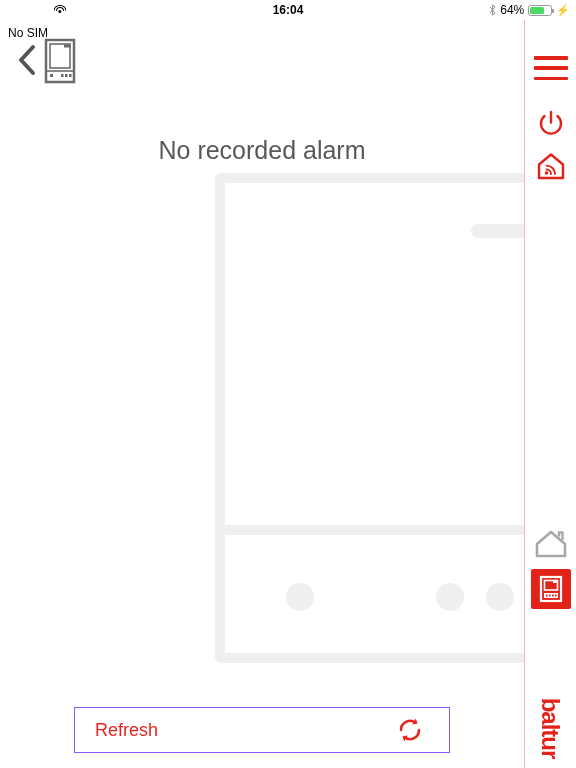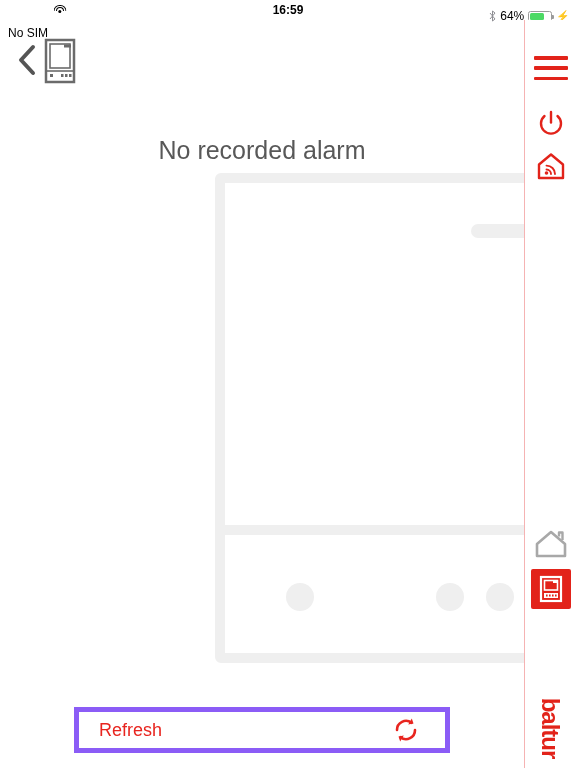--- a/index.html
+++ b/index.html
@@ -36,21 +36,21 @@
   .wifi-glyph .w3 { width:13px; height:6.5px; top:0; }
   .wifi-glyph .w2 { width:8px;  height:4px;   top:2.6px; }
   .wifi-glyph .w1 { width:3.4px; height:3.4px; top:5.6px;
       border:none; background:#000; border-radius:50%; height:3.4px;}
   #status-time {
     position:absolute; left:0; right:0; top:0; height:20px;
     display:flex; align-items:center; justify-content:center;
     font-size:12px; font-weight:bold;
   }
   #status-right {
-    position:absolute; right:6px; top:6px; height:20px;
+    position:absolute; right:6px; top:0; height:20px;
     display:flex; align-items:center; gap:4px;
   }
   .bt-glyph { width:7px; height:12px; position:relative; display:inline-block; }
   .bt-glyph svg { display:block; }
   #battery-pct { font-size:12px; }
   .battery {
     position:relative; width:24px; height:11px;
     border:1px solid #9b9b9b; border-radius:2.5px;
     display:flex; align-items:center;
   }
@@ -119,21 +119,21 @@
     background:#efefef;
   }
   #dot-1 { left:61px; }
   #dot-2 { left:211px; }
   #dot-3 { left:261px; }
 
   
   #refresh-button {
     position:absolute; left:74px; top:591px;
     width:376px; height:46px;
-    border:5px solid #8b5cf6;
+    border:1px solid #8b5cf6;
     background:#ffffff;
     display:flex; align-items:center;
     cursor:pointer;
   }
   #refresh-label {
     margin-left:20px;
     font-size:18px; color:#e8251f;
   }
   #refresh-icon {
     position:absolute; right:25px; top:50%;
@@ -186,21 +186,21 @@
 
   <div id="status-bar">
     <div id="status-left">
       <span id="status-carrier">No SIM</span>
       <span class="wifi-glyph">
         <span class="w3"></span>
           <span class="w2"></span>
           <span class="w1"></span>
       </span>
     </div>
-    <div id="status-time">16:59</div>
+    <div id="status-time">16:04</div>
     <div id="status-right">
       <span class="bt-glyph">
         <svg width="7" height="12" viewBox="0 0 7 12">
           <path d="M1 3 L6 9 L3.5 11 L3.5 1 L6 3 L1 9" fill="none" stroke="#8e8e93" stroke-width="1"></path>
         </svg>
       </span>
       <span id="battery-pct">64%</span>
       <span class="battery">
         <span class="fill" id="battery-fill" style="width: 13.44px; background: rgb(76, 217, 100);"></span>
       </span>

